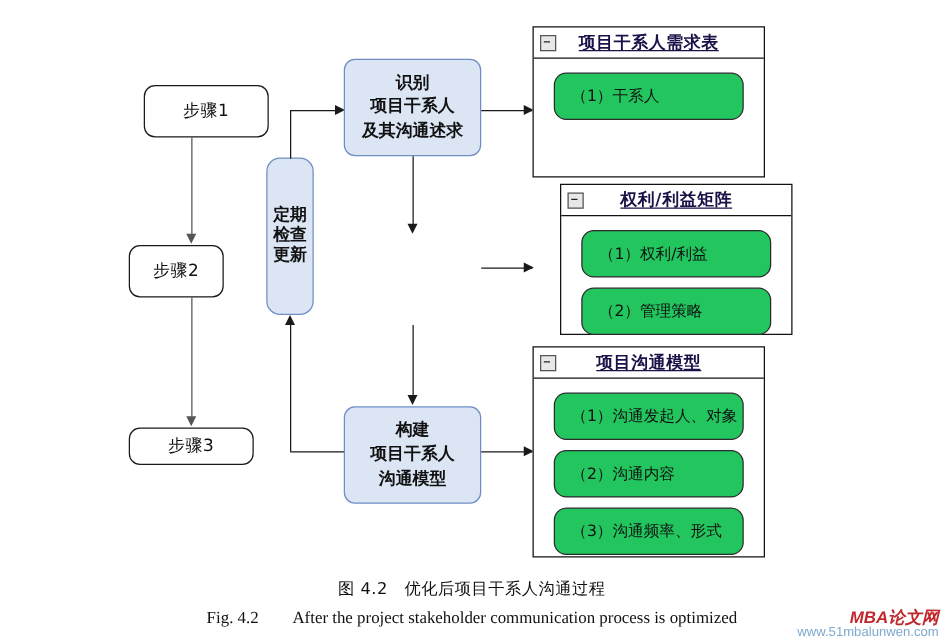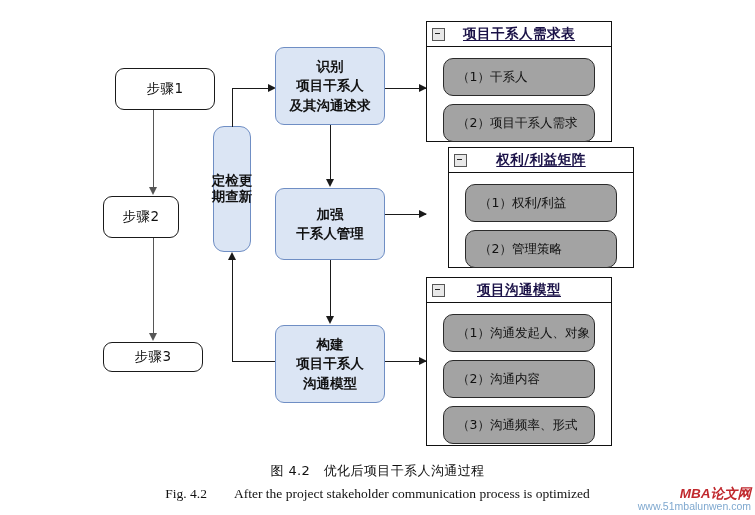--- a/index.html
+++ b/index.html
@@ -25,21 +25,21 @@
     background:#dbe5f4;
     display:flex;flex-direction:column;align-items:center;justify-content:center;
     font-size:13.5px;line-height:1.42;color:#111;font-weight:700;
     text-align:center;
   }
   .proc-box span{display:block;white-space:nowrap;}
 
   
   .proc-narrow{
     border:1px solid #6f8ec4;border-radius:11px;background:#dbe5f4;
-    display:flex;flex-direction:row;align-items:center;justify-content:center;
+    display:flex;flex-direction:column;align-items:center;justify-content:center;
     font-size:13.5px;line-height:1.18;font-weight:700;color:#111;
   }
   .proc-narrow span{display:block;}
 
   
   .group-panel{
     border:1px solid #111;background:#ffffff;
   }
   .group-head{
     position:relative;height:24px;border-bottom:1px solid #111;
@@ -52,21 +52,21 @@
   }
   .collapse-icon{
     position:absolute;left:5px;top:6px;width:11px;height:11px;
     border:1px solid #555;background:#e8e8e8;
   }
   .collapse-icon::before{
     content:"";position:absolute;left:2px;top:4px;width:5px;height:1px;background:#222;
   }
   .group-body{padding:7px 0 8px 0;display:flex;flex-direction:column;align-items:center;}
   .item-box{
-    border:1px solid #2b2b2b;border-radius:10px;background:#a3a3a3;
+    border:1px solid #2b2b2b;border-radius:10px;background:#22c55e;
     width:152px;height:38px;margin:4px 0;
     display:flex;align-items:center;padding-left:13px;box-sizing:border-box;
     font-size:12.5px;color:#111;white-space:nowrap;
   }
 
   
   .ln{position:absolute;background:#1a1a1a;}
   .ln-h{height:1px;}
   .ln-v{width:1px;}
   .ln-grey{background:#565656;}
@@ -134,24 +134,20 @@
   <div class="ln ln-h abs" style="left:232px;top:361px;width:44px;"></div>
   <div class="ln ln-v abs" style="left:232px;top:260px;height:101px;"></div>
   <div class="arrow arr-up abs" style="left:227.5px;top:252px;"></div>
 
   <div class="abs proc-box" style="left:275px;top:47px;width:110px;height:78px;">
     <span>识别</span>
     <span>项目干系人</span>
     <span>及其沟通述求</span>
   </div>
 
-  <div class="abs proc-box" style="left:275px;top:188px;width:110px;height:72px;">
-    <span>加强</span>
-    <span>干系人管理</span>
-  </div>
 
   <div class="abs proc-box" style="left:275px;top:325px;width:110px;height:78px;">
     <span>构建</span>
     <span>项目干系人</span>
     <span>沟通模型</span>
   </div>
 
   <div class="ln ln-v abs" style="left:330px;top:125px;height:55px;"></div>
   <div class="arrow arr-down abs" style="left:325.5px;top:179px;"></div>
 
@@ -167,21 +163,20 @@
   <div class="ln ln-h abs" style="left:385px;top:361px;width:41px;"></div>
   <div class="arrow arr-right abs" style="left:419px;top:356.5px;"></div>
 
   <div class="abs group-panel" style="left:426px;top:21px;width:186px;height:121px;">
     <div class="group-head">
       <span class="collapse-icon"></span>
       <span class="group-title">项目干系人需求表</span>
     </div>
     <div class="group-body">
       <div class="item-box">（1）干系人</div>
-      <div class="item-box">（2）项目干系人需求</div>
     </div>
   </div>
 
   <div class="abs group-panel" style="left:448px;top:147px;width:186px;height:121px;">
     <div class="group-head">
       <span class="collapse-icon"></span>
       <span class="group-title">权利/利益矩阵</span>
     </div>
     <div class="group-body">
       <div class="item-box">（1）权利/利益</div>

